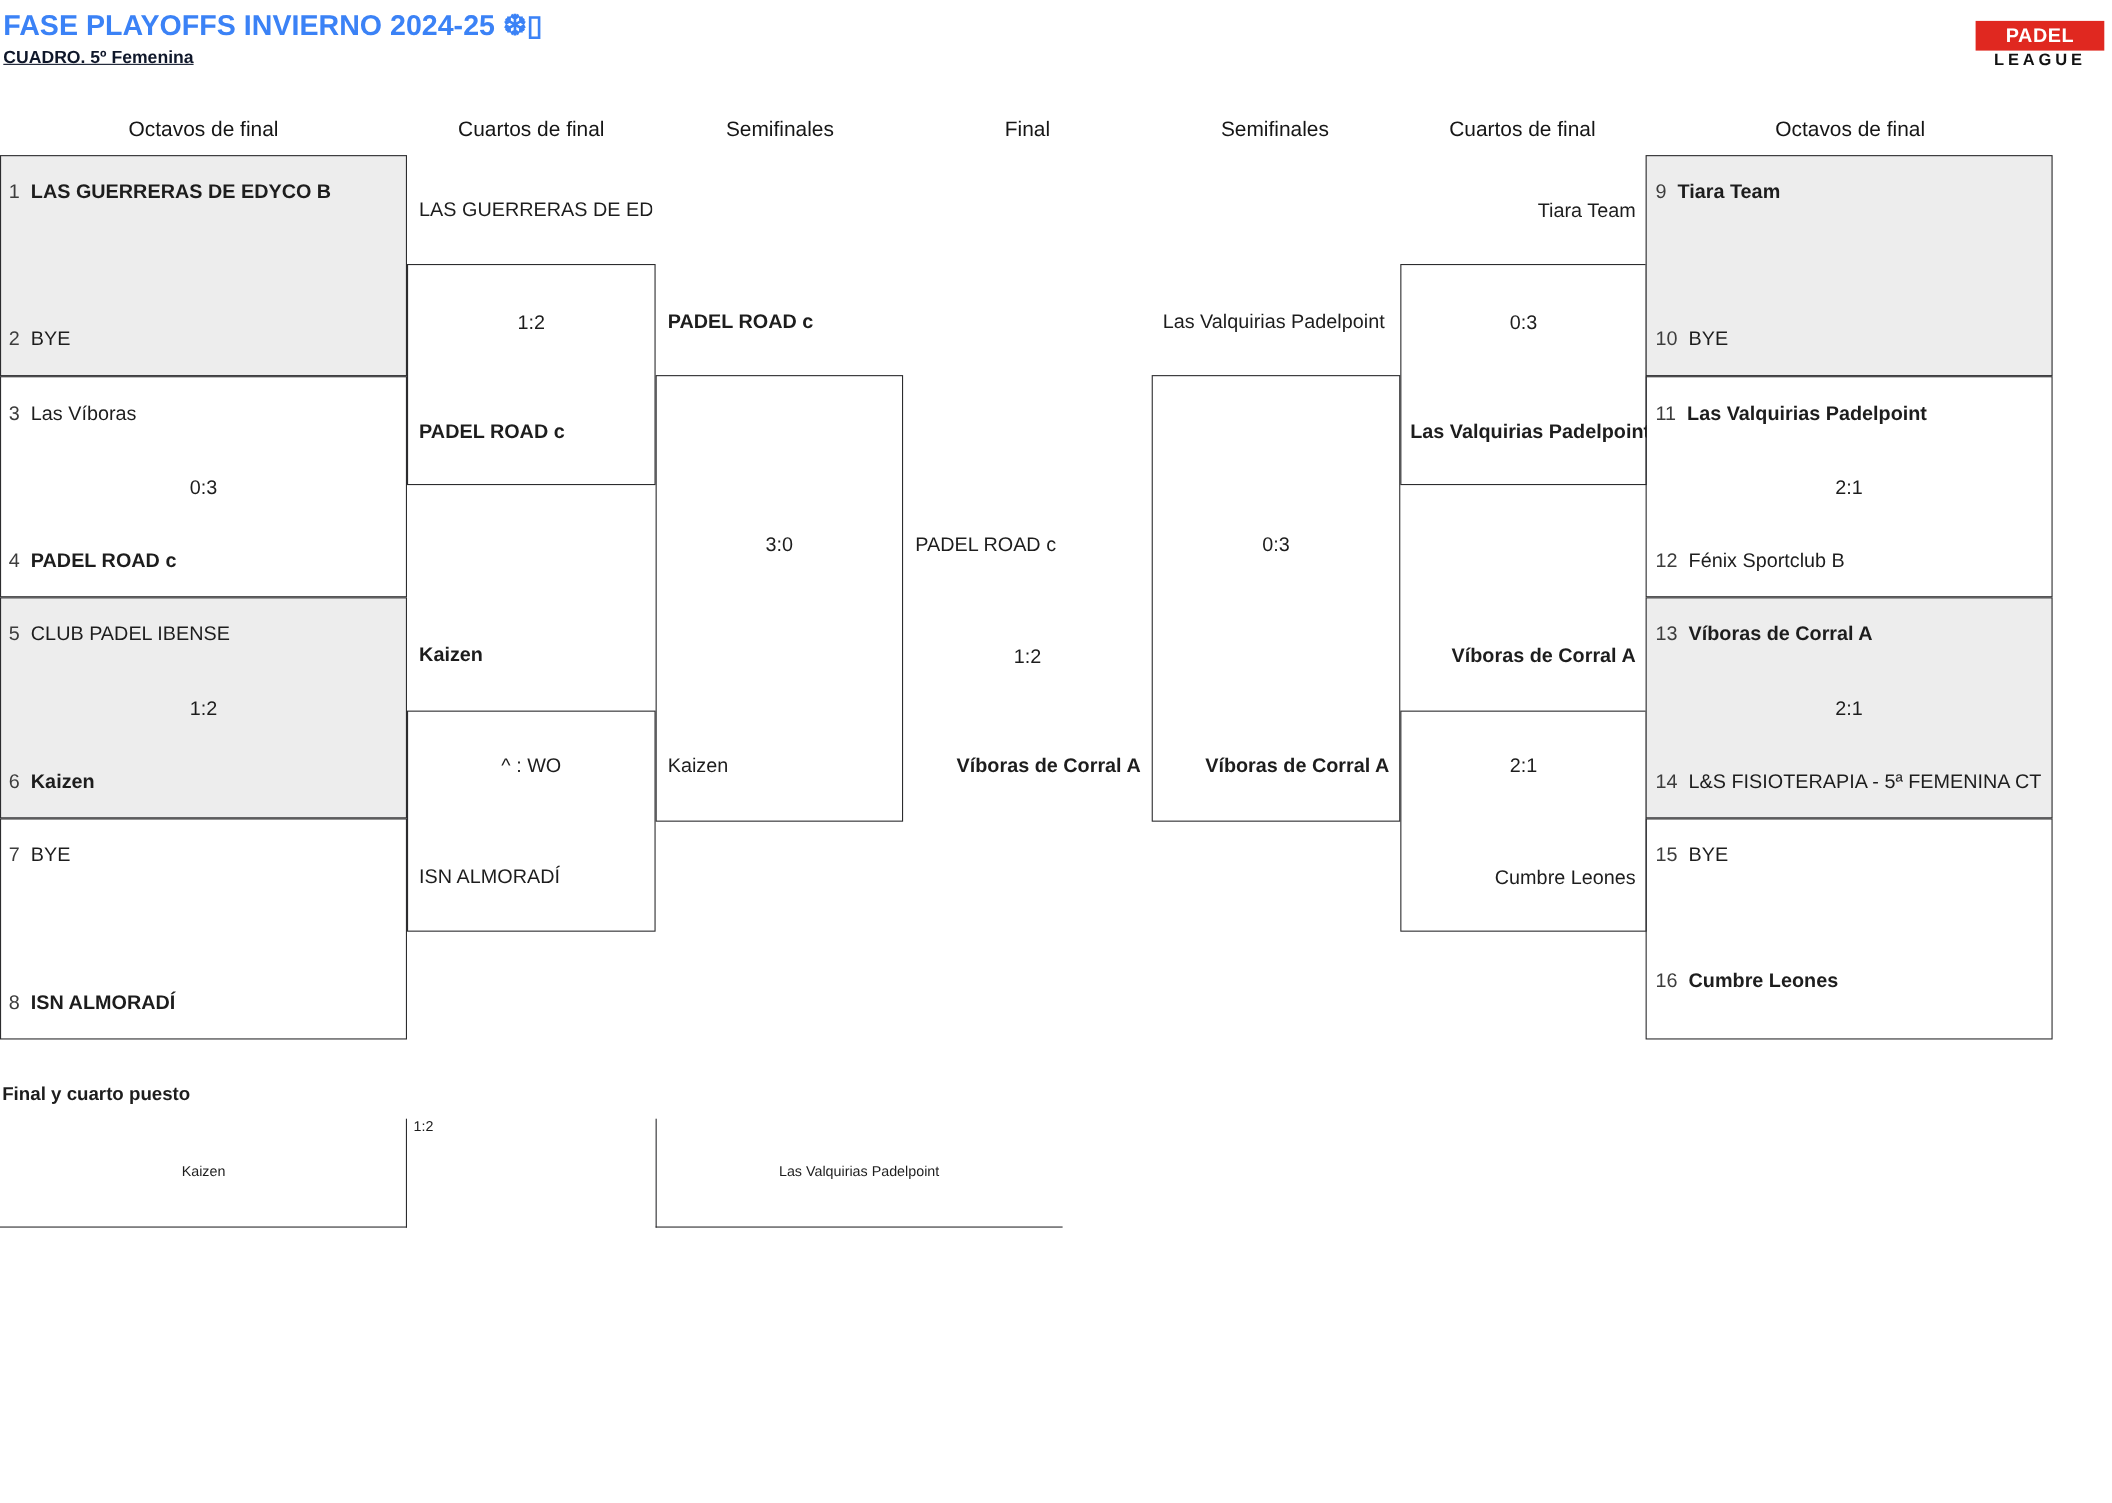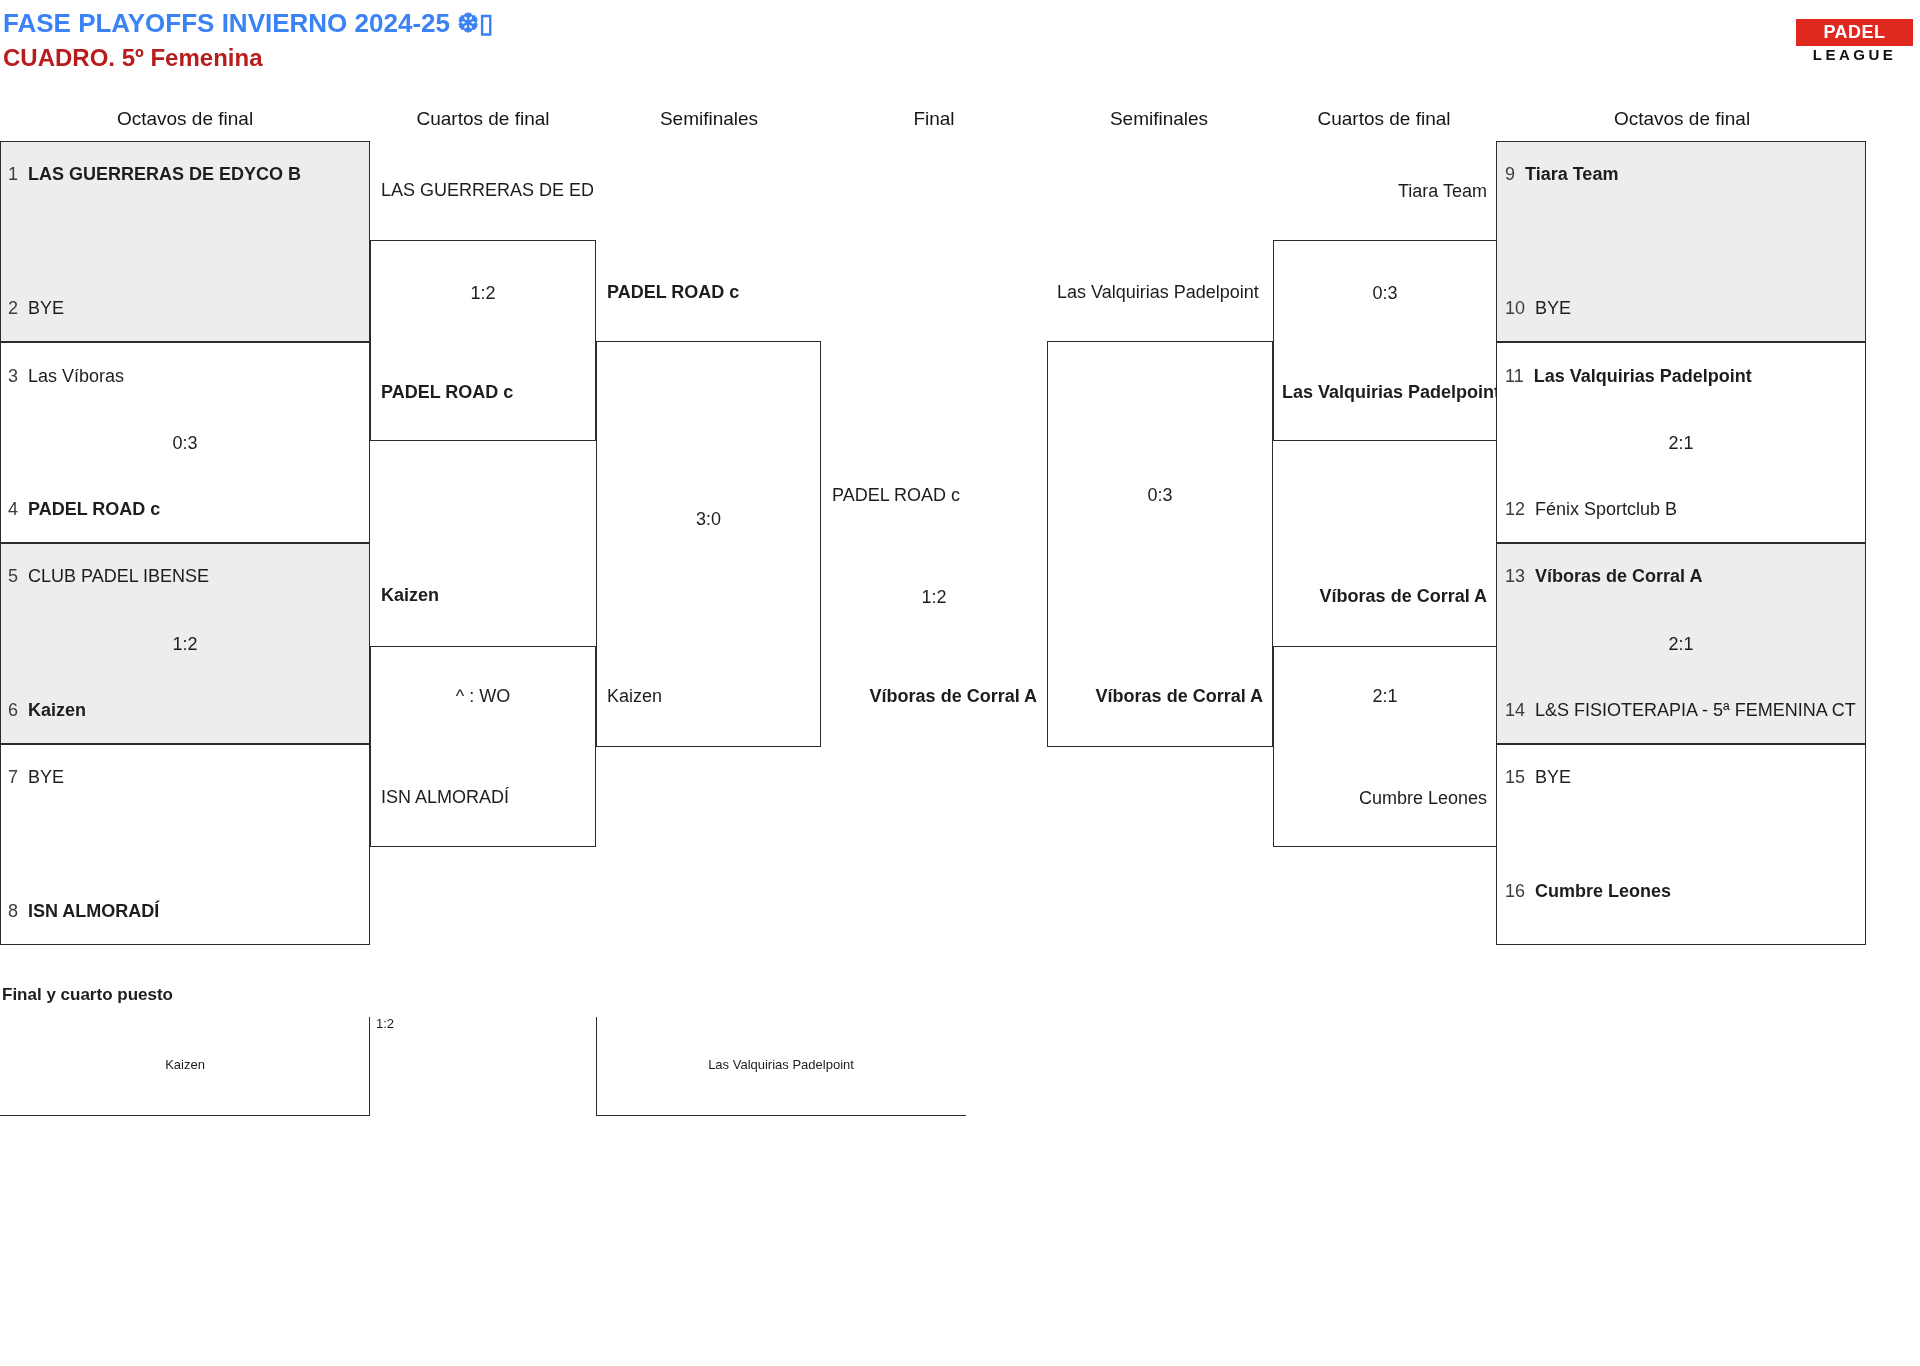--- a/index.html
+++ b/index.html
@@ -24,21 +24,21 @@
   .lbl{position:absolute;font-size:18px;line-height:22px;white-space:nowrap;overflow:hidden;color:var(--txt);}
   .ctr{text-align:center;}
   .rgt{text-align:right;}
   .w{font-weight:700;}
   .row{position:absolute;font-size:18px;line-height:22px;white-space:nowrap;overflow:hidden;}
   .row .seed{color:var(--seed);font-weight:400;display:inline-block;margin-right:10px;}
   .sm{position:absolute;font-size:13px;line-height:16px;white-space:nowrap;overflow:hidden;}
   .h3p{position:absolute;font-size:17px;font-weight:700;line-height:20px;}
   
   .title1{position:absolute;left:3px;top:8px;font-size:26px;font-weight:700;color:#3b82f6;}
-  .title2{position:absolute;left:3px;top:44px;font-size:24px;font-weight:700;color:#b91c1c;}
+  .title2{position:absolute;left:3px;top:44px;font-size:16px;font-weight:700;color:#0f172a;text-decoration:underline;}
   
   .logo{position:absolute;left:1796px;top:19px;width:117px;}
   .logo-red{background:#e02820;color:#ffffff;font-weight:800;font-size:18px;
     text-align:center;height:27px;line-height:27px;letter-spacing:0.5px;}
   .logo-black{color:#121212;font-weight:800;font-size:15px;letter-spacing:3.5px;
     text-align:center;margin-top:1px;line-height:16px;}
 </style>
 </head>
 <body>
 
@@ -107,21 +107,21 @@
   </div>
 
   <div class="lbl" style="left:381px;top:179px;width:212px">LAS GUERRERAS DE EDYCO B</div>
   <div class="lbl ctr" style="left:370px;top:282px;width:226px">1:2</div>
   <div class="lbl w" style="left:381px;top:381px;width:212px">PADEL ROAD c</div>
   <div class="lbl w" style="left:381px;top:584px;width:212px">Kaizen</div>
   <div class="lbl ctr" style="left:370px;top:685px;width:226px">^ : WO</div>
   <div class="lbl" style="left:381px;top:786px;width:212px">ISN ALMORADÍ</div>
 
   <div class="lbl w" style="left:607px;top:281px;width:205px">PADEL ROAD c</div>
-  <div class="lbl ctr" style="left:596px;top:508px;width:225px">3:0</div>
+  <div class="lbl ctr" style="left:596px;top:484px;width:225px">3:0</div>
   <div class="lbl" style="left:607px;top:685px;width:205px">Kaizen</div>
 
   <div class="lbl" style="left:832px;top:484px;width:195px">PADEL ROAD c</div>
   <div class="lbl ctr" style="left:834px;top:586px;width:200px">1:2</div>
   <div class="lbl w rgt" style="left:837px;top:685px;width:200px">Víboras de Corral A</div>
 
   <div class="lbl" style="left:1057px;top:281px;width:216px">Las Valquirias Padelpoint</div>
   <div class="lbl ctr" style="left:1047px;top:484px;width:226px">0:3</div>
   <div class="lbl w rgt" style="left:1063px;top:685px;width:200px">Víboras de Corral A</div>
 

